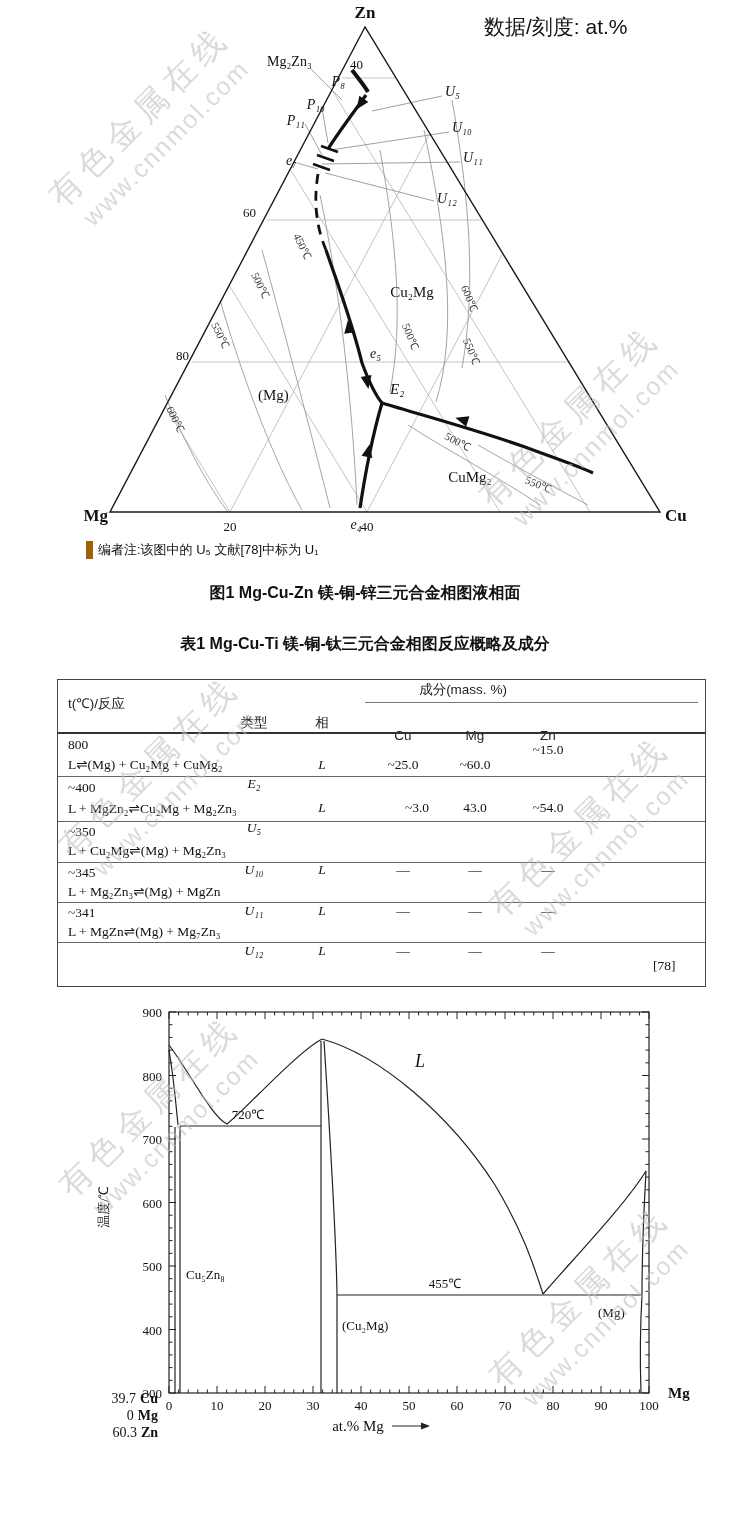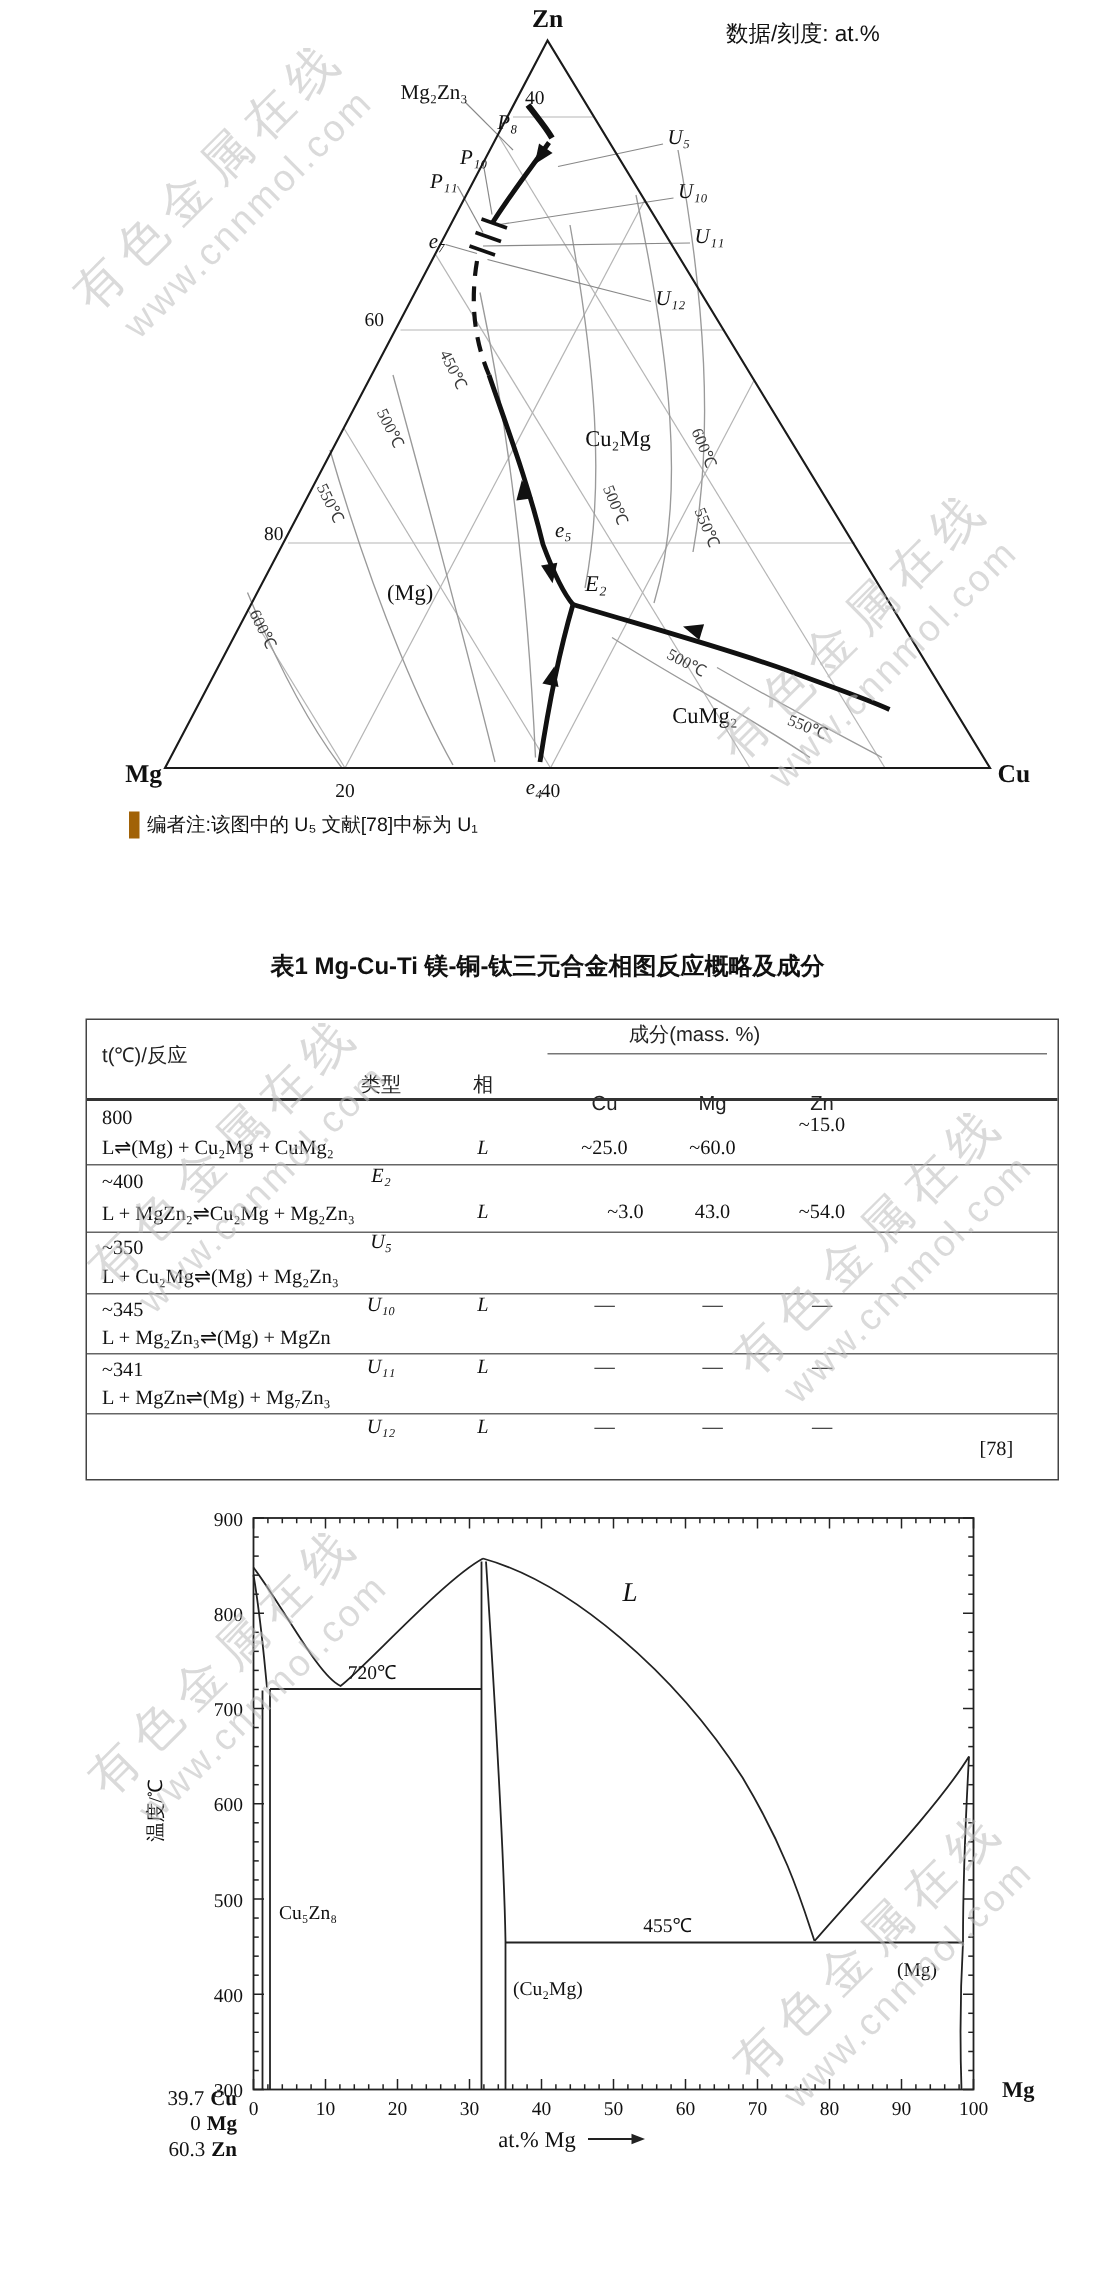--- a/index.html
+++ b/index.html
@@ -9,21 +9,21 @@
   svg text{font-family:"Liberation Serif",serif;fill:#111;}
   svg .it{font-style:italic;}
   svg .iso{font-size:11px;fill:#3a3a3a;}
   svg .tick{font-size:13px;fill:#111;}
   .wm{position:absolute;color:#bdbdbd;opacity:.55;transform:rotate(-45deg);
       font-family:"Liberation Sans",sans-serif;text-align:center;pointer-events:none;z-index:9;}
   .wm .l1{font-size:33px;letter-spacing:7px;white-space:nowrap;}
   .wm .l2{font-size:25px;letter-spacing:2px;white-space:nowrap;}
   .caption{position:absolute;width:730px;text-align:center;font-weight:bold;
            font-size:16px;font-family:"Liberation Sans",sans-serif;}
-  .scalenote{position:absolute;left:484px;top:13px;font-size:15px;
+  .scalenote{position:absolute;left:484px;top:13px;font-size:21px;
              font-family:"Liberation Sans",sans-serif;}
   .editnote{position:absolute;left:86px;top:541px;font-size:13px;
             border-left:7px solid #a16207;padding-left:5px;
             font-family:"Liberation Sans",sans-serif;}
   
   #tbl{position:absolute;left:57px;top:679px;width:647px;height:306px;
        border:1px solid #444;font-size:13.5px;}
   #tbl .cell{position:absolute;white-space:nowrap;}
   #tbl .c{width:80px;text-align:center;margin-top:20px;}
   #tbl .hline{position:absolute;left:0;width:100%;height:0;border-top:1px solid #666;}
@@ -129,20 +129,21 @@
     <text x="217" y="337" text-anchor="middle" class="iso" transform="rotate(64 217 337)">550℃</text>
     <text x="172" y="421" text-anchor="middle" class="iso" transform="rotate(64 172 421)">600℃</text>
     <text x="466" y="300" text-anchor="middle" class="iso" transform="rotate(68 466 300)">600℃</text>
     <text x="407" y="338" text-anchor="middle" class="iso" transform="rotate(68 407 338)">500℃</text>
     <text x="468" y="353" text-anchor="middle" class="iso" transform="rotate(68 468 353)">550℃</text>
     <text x="456" y="445" text-anchor="middle" class="iso" transform="rotate(28 456 445)">500℃</text>
     <text x="537" y="488" text-anchor="middle" class="iso" transform="rotate(22 537 488)">550℃</text>
   </svg>
 
   <div class="editnote">编者注:该图中的 U₅ 文献[78]中标为 U₁</div>
+  <div class="caption" style="top:583px">图1 Mg-Cu-Zn 镁-铜-锌三元合金相图液相面</div>
   <div class="caption" style="top:634px">表1 Mg-Cu-Ti 镁-铜-钛三元合金相图反应概略及成分</div>
 
   <div id="tbl">
     <div class="cell hdr" style="left:10px;top:14px">t(℃)/反应</div>
     <div class="cell hdr c" style="left:156px;top:14px">类型</div>
     <div class="cell hdr c" style="left:224px;top:14px">相</div>
     <div class="cell hdr" style="left:305px;width:200px;text-align:center;top:1px">成分(mass. %)</div>
     <div class="subline" style="top:22px"></div>
     <div class="cell hdr c" style="left:305px;top:28px">Cu</div>
     <div class="cell hdr c" style="left:377px;top:28px">Mg</div>

